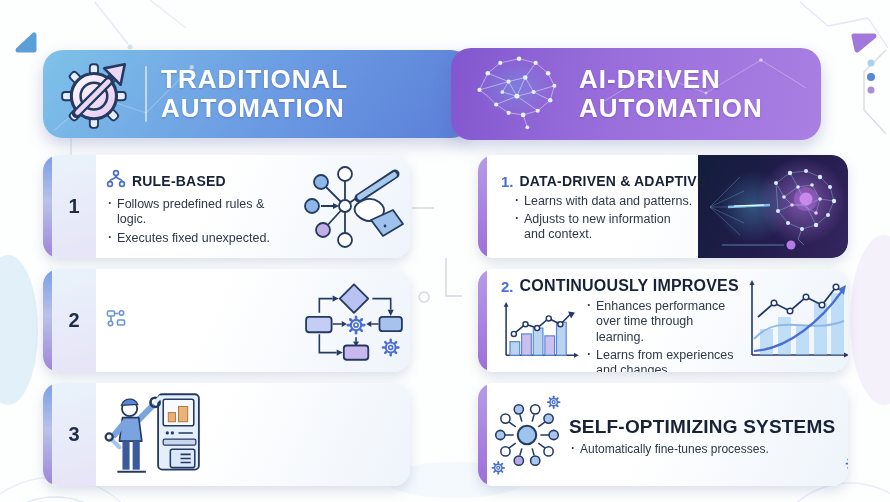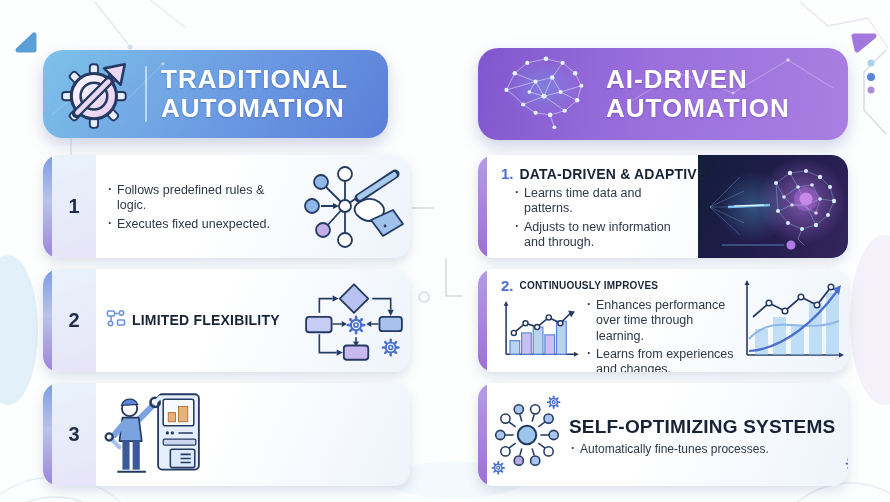--- a/index.html
+++ b/index.html
@@ -4,23 +4,23 @@
 <style>
   * { margin:0; padding:0; box-sizing:border-box; }
   body { font-family:"Liberation Sans", sans-serif; background:#ffffff; }
   .canvas { position:relative; width:890px; height:502px; background:#fdfefe; overflow:hidden; }
 
   .deco { position:absolute; left:0; top:0; width:890px; height:502px; z-index:0; pointer-events:none; }
 
   
   .header { position:absolute; display:flex; align-items:center; border-radius:20px; z-index:2;
             box-shadow:0 7px 16px rgba(90,100,170,.28); }
-  .header-left { left:43px; top:50px; width:345px; height:88px;
+  .header-left { left:43px; top:50px; width:428px; height:88px;
                  background:linear-gradient(125deg,#7ec2e9 0%,#6b9ae2 55%,#5a7ed8 100%); }
-  .header-right { left:478px; top:48px; width:370px; height:92px;
+  .header-right { left:451px; top:48px; width:370px; height:92px;
                   background:linear-gradient(100deg,#8257ce 0%,#9a6fdc 45%,#a97fe2 100%); }
   .header .net { position:absolute; inset:0; border-radius:20px; overflow:hidden; }
   .header-icon { position:relative; flex:0 0 auto; margin-left:16px; }
   .header-divider { width:2px; height:56px; background:rgba(255,255,255,.55); border-radius:2px; margin:0 14px 0 10px; }
   .header-text { color:#fff; font-weight:bold; font-size:26px; line-height:1.1; letter-spacing:1px;
                  text-shadow:0 1px 2px rgba(30,40,90,.25); position:relative; }
 
   
   .card { position:absolute; width:367px; height:103px; border-radius:16px; display:flex; z-index:2;
           background:linear-gradient(115deg,#ffffff 45%,#eef4fb 100%);
@@ -187,20 +187,31 @@
     <div class="header-text" style="margin-left:8px;">
       <div>AI-DRIVEN</div>
       <div>AUTOMATION</div>
     </div>
   </div>
 
   <div class="card col-left row1">
     <div class="strip-left"></div>
     <div class="numcell">1</div>
     <div class="content">
+      <div class="title-row">
+        <span>
+          <svg width="20" height="20" viewBox="0 0 20 20" fill="none" stroke="#4a6fd0" stroke-width="1.7">
+            <circle cx="10" cy="4" r="2.4" fill="#fff"></circle>
+              <circle cx="4" cy="15" r="2.4" fill="#fff"></circle>
+              <circle cx="16" cy="15" r="2.4" fill="#fff"></circle>
+            <path d="M10,6.5 C10,11 4,9 4,12.5 M10,6.5 C10,11 16,9 16,12.5"></path>
+          </svg>
+        </span>
+        <span class="card-title">RULE-BASED</span>
+      </div>
       <div class="bullets" style="max-width:196px;">
         <div class="bullet">Follows predefined rules &amp; logic.</div>
         <div class="bullet">Executes fixed unexpected.</div>
       </div>
     </div>
     <div class="illus" style="width:112px;">
       <svg width="110" height="92" viewBox="0 0 110 90">
         <g stroke="#243a63" stroke-width="1.8">
           <line x1="46" y1="44" x2="46" y2="14"></line>
             <line x1="46" y1="44" x2="24" y2="22"></line>
@@ -232,21 +243,20 @@
       <div class="title-row">
         <span>
           <svg width="20" height="20" viewBox="0 0 20 20" fill="none" stroke="#6a93d8" stroke-width="1.6">
             <rect x="1.5" y="3" width="7" height="5" rx="1" fill="#fff"></rect>
             <rect x="11.5" y="12" width="7" height="5" rx="1" fill="#fff"></rect>
             <circle cx="15.5" cy="5" r="2.2" fill="#fff"></circle>
               <circle cx="4.5" cy="15.5" r="2.2" fill="#fff"></circle>
             <path d="M8.5,5.5 h4 M5,8 v5"></path>
           </svg>
         </span>
-        <span class="card-title">LIMITED FLEXIBILITY</span>
       </div>
     </div>
     <div class="illus" style="width:112px;">
       <svg width="106" height="88" viewBox="0 0 104 84">
         <g fill="none" stroke="#243a63" stroke-width="1.6">
           <polyline points="18,34 18,20 31,20"></polyline>
             <polyline points="70,20 88,20 88,31"></polyline>
           <line x1="31" y1="45" x2="40" y2="45"></line>
             <line x1="76" y1="45" x2="69" y2="45"></line>
           <line x1="54" y1="58" x2="54" y2="62"></line>
@@ -302,22 +312,22 @@
   </div>
 
   <div class="card card-right col-right row1">
     <div class="strip-right"></div>
     <div class="content" style="max-width:210px; padding-left:14px;">
       <div class="title-row">
         <span class="num-inline">1.</span>
         <span class="card-title">DATA-DRIVEN &amp; ADAPTIVE</span>
       </div>
       <div class="bullets" style="max-width:192px; margin-left:12px;">
-        <div class="bullet">Learns time data and patterns.</div>
-        <div class="bullet">Adjusts to new information and through.</div>
+        <div class="bullet">Learns with data and patterns.</div>
+        <div class="bullet">Adjusts to new information and context.</div>
       </div>
     </div>
     <div class="dark-panel">
       <svg width="150" height="103" viewBox="0 0 150 103">
         <circle cx="104" cy="46" r="44" fill="url(#glowPurple)" opacity=".8"></circle>
         <circle cx="55" cy="52" r="36" fill="url(#glowBlue)" opacity=".55"></circle>
         <g stroke="rgba(140,205,255,.35)" stroke-width=".8" fill="none">
           <path d="M12,52 L42,22 M12,52 L46,36 M12,52 L48,52 M12,52 L46,68 M12,52 L42,80"></path>
         </g>
         <line x1="30" y1="52" x2="72" y2="50" stroke="rgba(130,215,255,.85)" stroke-width="2.5"></line>
@@ -354,21 +364,21 @@
         <circle cx="93" cy="90" r="4.5" fill="#b07de8"></circle>
       </svg>
     </div>
   </div>
 
   <div class="card card-right col-right row2">
     <div class="strip-right"></div>
     <div class="content" style="padding-left:12px; padding-top:8px; justify-content:flex-start;">
       <div class="title-row" style="margin-left:2px;">
         <span class="num-inline">2.</span>
-        <span class="card-title" style="font-size:10px;">CONTINUOUSLY IMPROVES</span>
+        <span class="card-title" style="font-size:16px;">CONTINUOUSLY IMPROVES</span>
       </div>
       <div class="r2-body">
         <span>
           <svg width="84" height="64" viewBox="0 0 84 66">
             <line x1="6" y1="6" x2="6" y2="58" stroke="#243a63" stroke-width="1.6"></line>
             <line x1="6" y1="58" x2="78" y2="58" stroke="#243a63" stroke-width="1.6"></line>
             <path d="M3.5,8 L6,3 L8.5,8 Z" fill="#243a63"></path>
               <path d="M76,55.5 L81,58 L76,60.5 Z" fill="#243a63"></path>
             <g stroke="#5b86d6" stroke-width="1.2">
               <rect x="10" y="44" width="10" height="14" fill="#b8d4f0"></rect>

